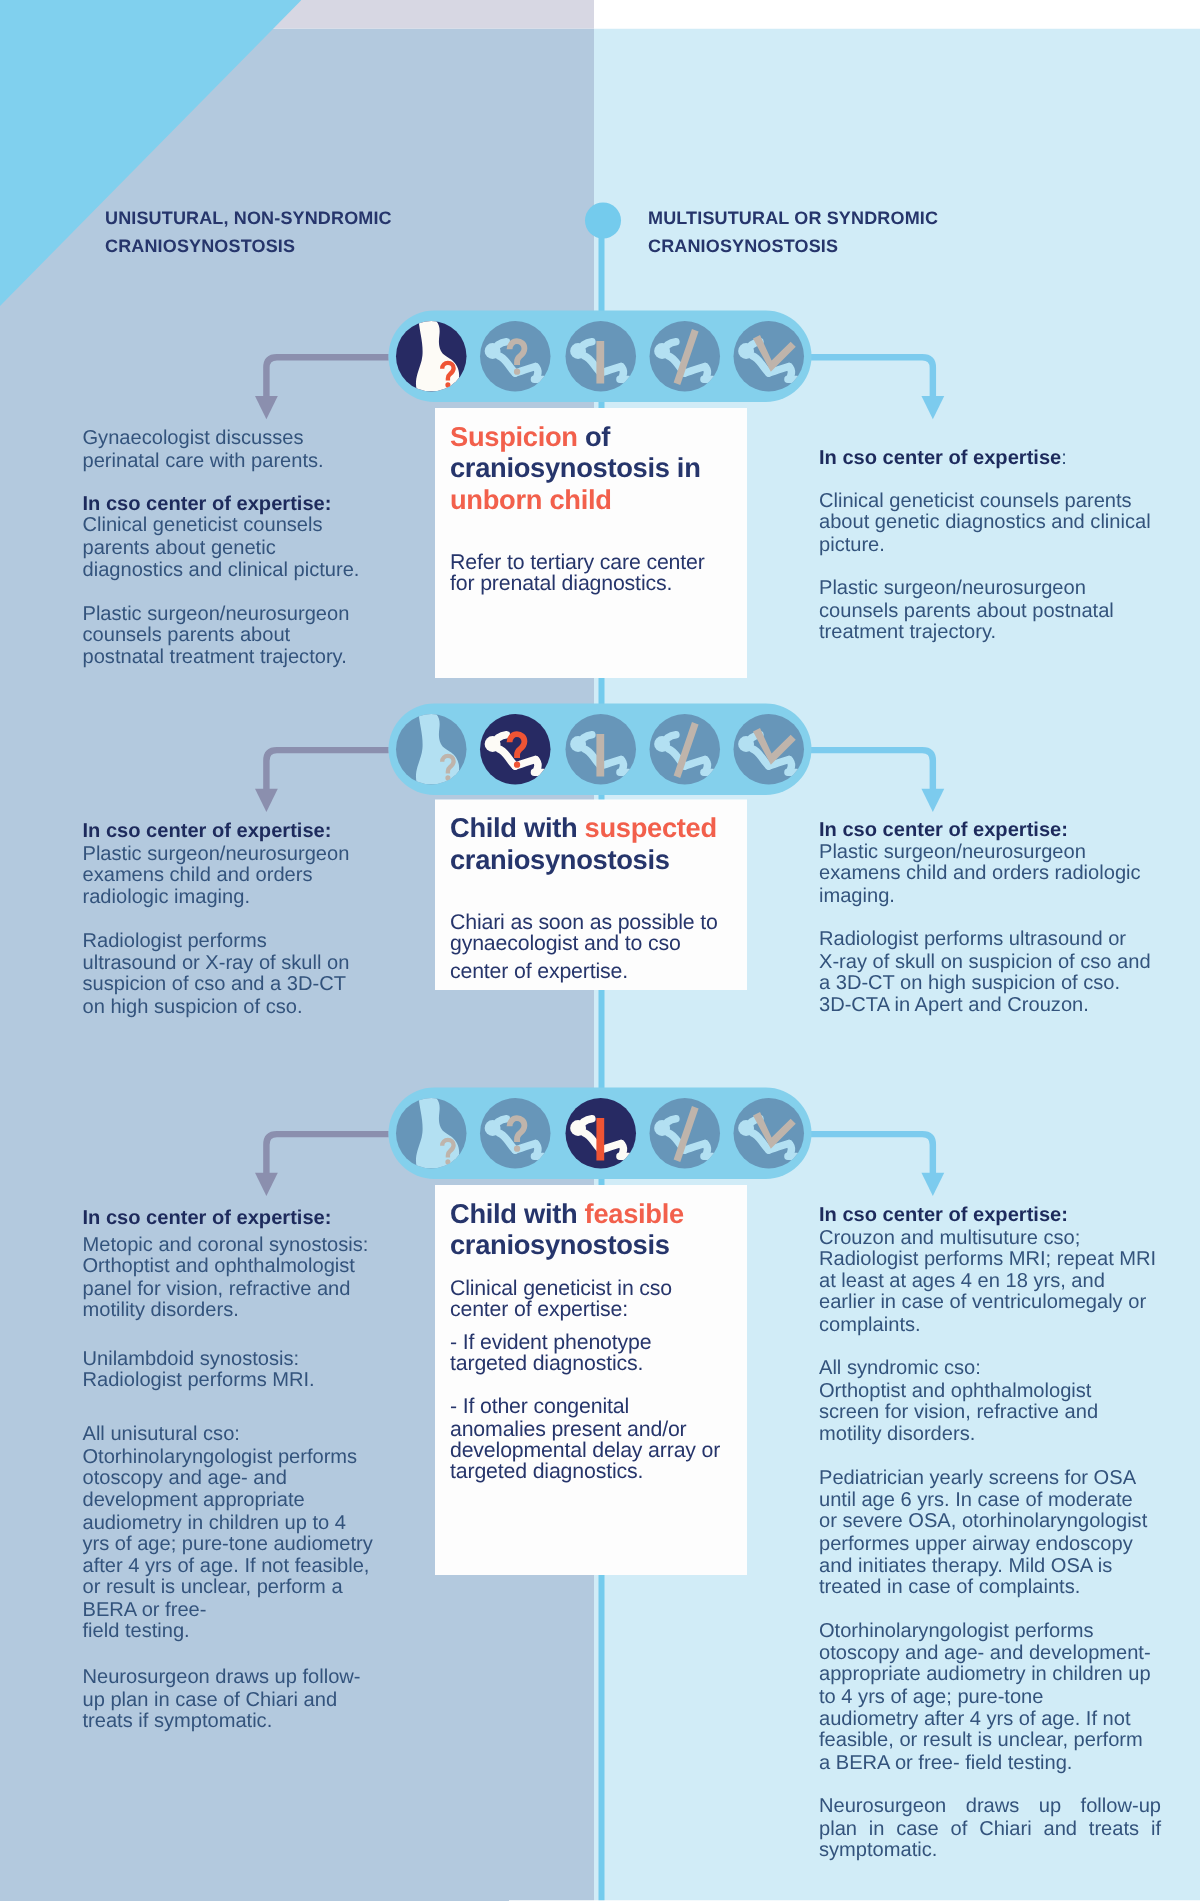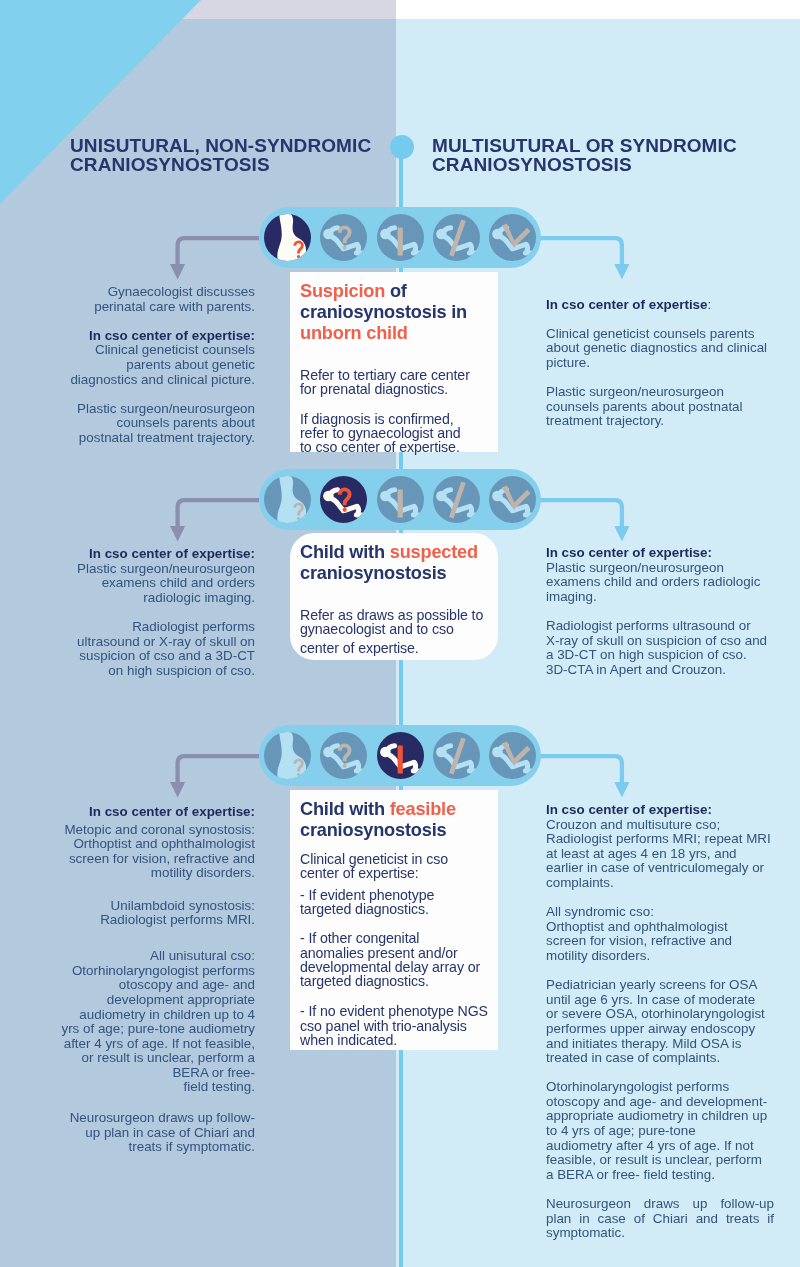--- a/index.html
+++ b/index.html
@@ -10,21 +10,21 @@
   .bg-left{position:absolute;left:0;top:19px;width:396px;height:1248px;background:#b3c9de;}
   .bg-right{position:absolute;left:396px;top:19px;width:404px;height:1248px;background:#d1ecf7;}
   .band-left{position:absolute;left:0;top:0;width:396px;height:19px;background:#d7d7e3;}
   .band-right{position:absolute;left:396px;top:0;width:404px;height:19px;background:#ffffff;}
   .corner-tri{position:absolute;left:0;top:0;width:201px;height:204px;background:#80d0ee;
               clip-path:polygon(0 0,100% 0,0 100%);}
 
   .spine{position:absolute;left:399px;top:147px;width:4px;height:1120px;background:#74cbed;}
   .spine-dot{position:absolute;left:389.7px;top:135px;width:24px;height:24px;border-radius:50%;background:#74cbed;}
 
-  .col-title{position:absolute;font-weight:bold;font-size:19px;line-height:19.9px;
+  .col-title{position:absolute;font-weight:bold;font-size:12px;line-height:19.9px;
              color:#26356b;letter-spacing:0.1px;white-space:pre-line;}
 
   .pill{position:absolute;height:61px;border-radius:31px;background:#84d0ec;
         display:flex;align-items:center;padding:0 5px;box-sizing:border-box;z-index:4;gap:9.3px;}
   .ic{width:47px;height:47px;border-radius:50%;background:#6796b9;position:relative;
       overflow:hidden;flex:0 0 auto;}
   .ic.on{background:#272a63;}
   .ic svg{position:absolute;left:0;top:0;width:47px;height:47px;display:block;}
   .figf{fill:#b3e0f2;}
   .figs{fill:none;stroke:#b3e0f2;stroke-width:5.0;stroke-linecap:round;stroke-linejoin:round;}
@@ -36,21 +36,21 @@
 
   .card{position:absolute;left:290px;width:208px;background:#fdfdfd;box-sizing:border-box;
         z-index:3;padding:9px 8px 0 10px;}
   .card h2{margin:0;font-size:18.2px;line-height:21.0px;font-weight:bold;color:#26356b;
            letter-spacing:-0.2px;}
   .card h2 .hl{color:#f2604c;}
   .card p{margin:0;font-size:14.2px;line-height:14.3px;font-weight:normal;color:#26356b;
           white-space:pre-line;letter-spacing:-0.1px;}
 
   .side{position:absolute;font-size:13.4px;line-height:14.6px;color:#33537c;z-index:2;}
-  .side.l{text-align:right;}
+  .side.l{}
   .side b{color:#1d2a5c;font-weight:bold;}
   .side p{margin:0;white-space:pre-line;}
   .side .gap{height:14.6px;}
   .side p.just{text-align:justify;white-space:normal;width:228px;}
 
   .arrow{position:absolute;z-index:1;}
 </style>
 </head>
 <body>
 
@@ -119,23 +119,20 @@
           <path class="acc" d="M13.0 11.6 l4.7-2.2 l7.7 17.0 l12.7-12.6 l3.4 3.4 l-16.6 16.6 z"></path>
         </svg>
       </div>
     </div>
     <div class="card" style="top:272px;height:180px;">
       <h2><span class="hl">Suspicion</span> of<br>craniosynostosis in<br><span class="hl">unborn child</span></h2>
       <div style="height:23.8px"></div>
       <p>Refer to tertiary care center
 for prenatal diagnostics.</p>
       <div style="height:15.4px"></div>
-      <p>If diagnosis is confirmed,
-refer to gynaecologist and
-to cso center of expertise.</p>
     </div>
     <div class="side l" style="right:545px;top:285px;width:200px;">
       <p>Gynaecologist discusses
 perinatal care with parents.</p>
       <div class="gap"></div>
       <p><b>In cso center of expertise:</b></p>
       <p>Clinical geneticist counsels
 parents about genetic
 diagnostics and clinical picture.</p>
       <div class="gap"></div>
@@ -210,24 +207,24 @@
           <circle class="figf" cx="8.4" cy="20.0" r="5.3"></circle>
           <path class="figs" d="M12.1 15.9 C13.9 14.6 15.8 14.0 17.6 13.8"></path>
           <path class="figs" d="M12.4 23.1 C15.0 24.1 16.9 26.2 18.7 28.8 C20.3 31.1 21.8 32.9 23.4 34.7"></path>
           <path class="figs" d="M23.4 34.7 C27.6 33.5 32.6 31.7 36.8 30.3"></path>
           <path class="figs" d="M37.5 30.7 C38.7 32.4 38.9 34.7 38.1 36.6"></path>
           <path class="figs" d="M36.3 38.9 L42.2 39.0"></path>
           <path class="acc" d="M13.0 11.6 l4.7-2.2 l7.7 17.0 l12.7-12.6 l3.4 3.4 l-16.6 16.6 z"></path>
         </svg>
       </div>
     </div>
-    <div class="card" style="top:533px;height:127px;border-radius:24px;">
+    <div class="card" style="top:533px;height:127px;">
       <h2>Child with <span class="hl">suspected</span><br>craniosynostosis</h2>
       <div style="height:24.2px"></div>
-      <p>Refer as draws as possible to
+      <p>Chiari as soon as possible to
 gynaecologist and to cso</p>
       <div style="height:4.5px"></div>
       <p>center of expertise.</p>
     </div>
     <div class="side l" style="right:545px;top:547px;width:200px;">
       <p><b>In cso center of expertise:</b></p>
       <p>Plastic surgeon/neurosurgeon
 examens child and orders
 radiologic imaging.</p>
       <div class="gap"></div>
@@ -316,30 +313,27 @@
 center of expertise:</p>
       <div style="height:7.6px"></div>
       <p>- If evident phenotype
 targeted diagnostics.</p>
       <div style="height:14.7px"></div>
       <p>- If other congenital
 anomalies present and/or
 developmental delay array or
 targeted diagnostics.</p>
       <div style="height:15.6px"></div>
-      <p>- If no evident phenotype NGS
-cso panel with trio-analysis
-when indicated.</p>
     </div>
     <div class="side l" style="right:545px;top:805px;width:200px;">
       <p><b>In cso center of expertise:</b></p>
       <div style="height:3.0px"></div>
       <p>Metopic and coronal synostosis:
 Orthoptist and ophthalmologist
-screen for vision, refractive and
+panel for vision, refractive and
 motility disorders.</p>
       <div style="height:17.9px"></div>
       <p>Unilambdoid synostosis:
 Radiologist performs MRI.</p>
       <div style="height:21.1px"></div>
       <p>All unisutural cso:
 Otorhinolaryngologist performs
 otoscopy and age- and
 development appropriate
 audiometry in children up to 4

